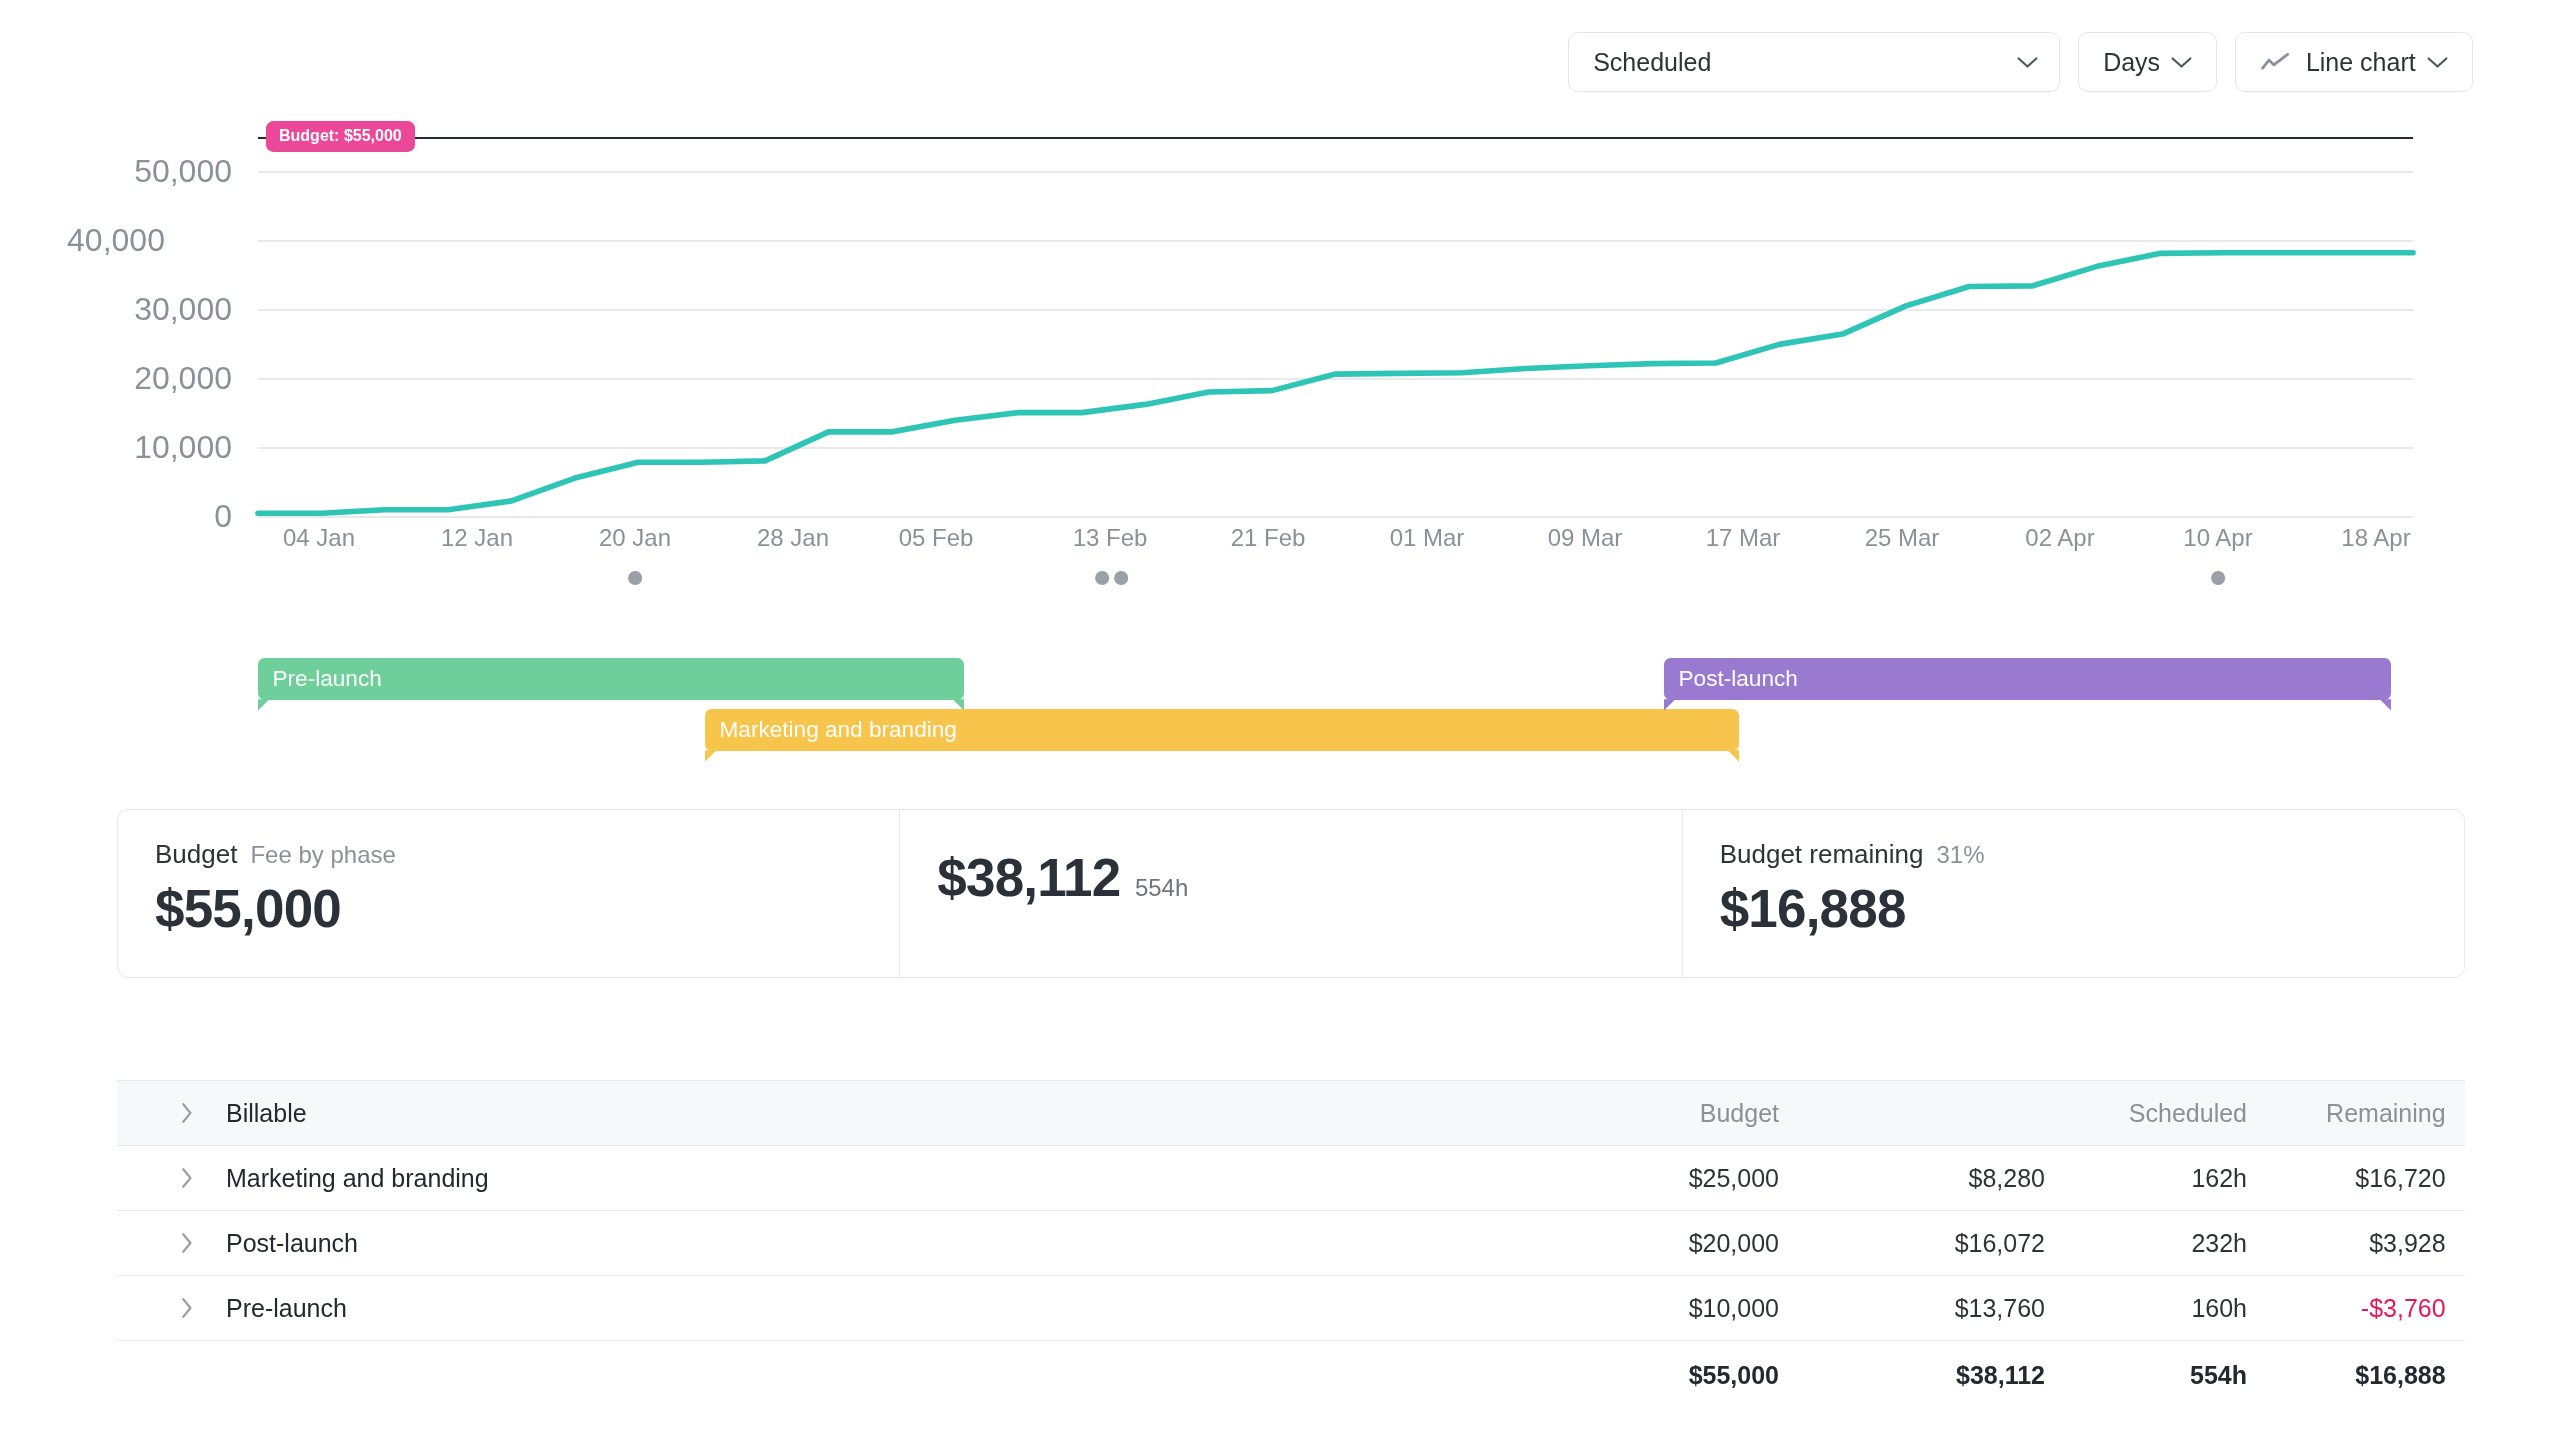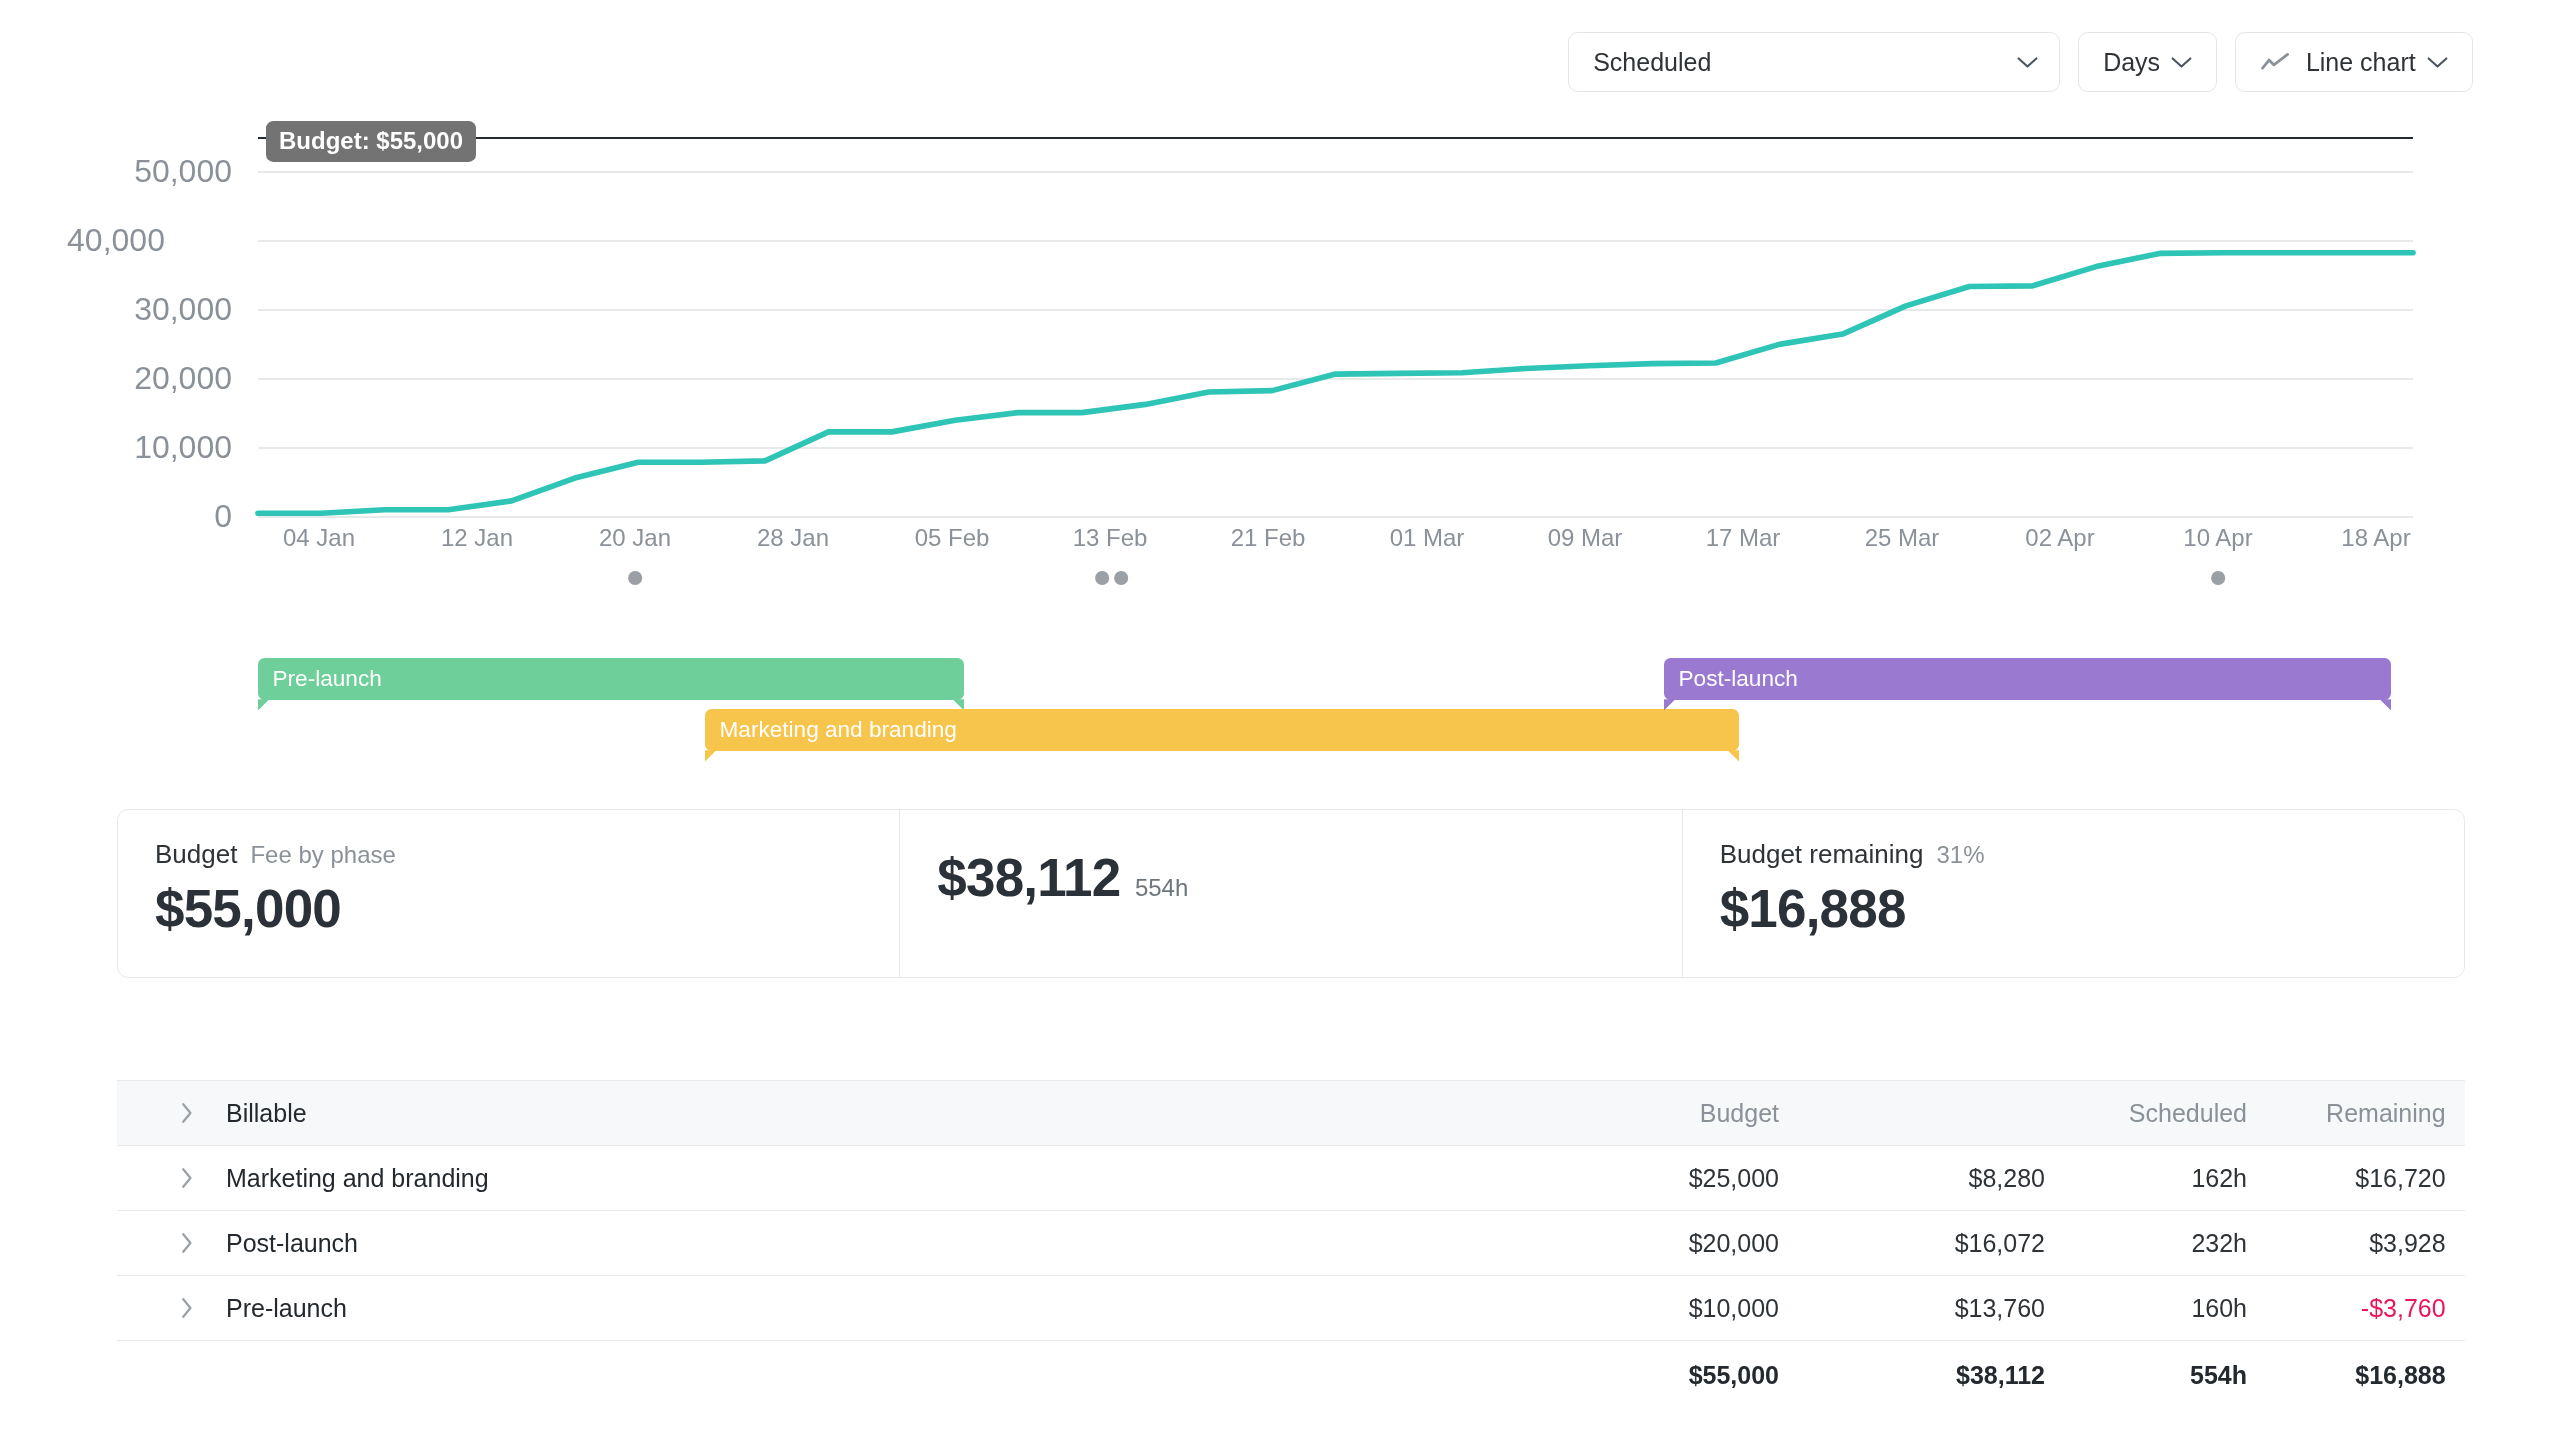--- a/index.html
+++ b/index.html
@@ -41,22 +41,22 @@
     transform: translateY(-50%);
   }
   .plot {
     position: absolute; left: 258px; top: 0;
     width: 2155px; height: 379px;
   }
   .gridline { position: absolute; left: 0; width: 100%; height: 1.6px; background: #e8e9eb; }
   .budget-line { position: absolute; left: 0; width: 100%; height: 2.4px; background: #222b33; top: 0; }
   .budget-pill {
     position: absolute; left: 8px; top: -16px;
-    background: #737373; color: #fff;
-    font-size: 24px; font-weight: bold;
+    background: #ec4899; color: #fff;
+    font-size: 16px; font-weight: bold;
     padding: 5.6px 13px 7.3px; border-radius: 7.3px;
     white-space: nowrap;
   }
   .series-svg { position: absolute; left: 0; top: 0; width: 100%; height: 100%; overflow: visible; }
 
   
   .x-axis {
     position: absolute; left: 258px; top: 387px; width: 2155px; height: 89px;
   }
   .x-tick {
@@ -199,21 +199,21 @@
       <div class="budget-pill">Budget: $55,000</div>
       <svg class="series-svg" id="series-svg" preserveAspectRatio="none" viewBox="0 0 2670 470">
           <polyline points="0.0,466.6 78.5,466.6 157.1,462.3 235.6,462.3 314.1,451.2 392.6,423.0 471.2,403.3 549.7,403.3 628.2,401.6 706.8,365.7 785.3,365.7 863.8,351.2 942.4,341.8 1020.9,341.8 1099.4,331.6 1177.9,316.2 1256.5,314.5 1335.0,294.0 1413.5,293.1 1492.1,292.3 1570.6,287.1 1649.1,283.7 1727.6,281.1 1806.2,280.3 1884.7,257.2 1963.2,244.4 2041.8,209.4 2120.3,185.4 2198.8,184.6 2277.4,160.7 2355.9,144.4 2434.4,143.6 2512.9,143.6 2591.5,143.6 2670.0,143.6" fill="none" stroke="#2ec4b6" stroke-width="7" stroke-linecap="round" stroke-linejoin="round"></polyline>
         </svg>
     </div>
     <div class="x-axis" id="x-axis">
         <div class="x-tick" style="left: 61px;">04 Jan</div>
         <div class="x-tick" style="left: 219px;">12 Jan</div>
         <div class="x-tick" style="left: 377px;">20 Jan</div>
         <div class="x-tick" style="left: 535px;">28 Jan</div>
-        <div class="x-tick" style="left: 694px; text-align: center;">05 Feb</div>
+        <div class="x-tick" style="left: 678px; text-align: center;">05 Feb</div>
         <div class="x-tick" style="left: 852px;">13 Feb</div>
         <div class="x-tick" style="left: 1010px;">21 Feb</div>
         <div class="x-tick" style="left: 1169px;">01 Mar</div>
         <div class="x-tick" style="left: 1327px;">09 Mar</div>
         <div class="x-tick" style="left: 1485px;">17 Mar</div>
         <div class="x-tick" style="left: 1644px;">25 Mar</div>
         <div class="x-tick" style="left: 1802px;">02 Apr</div>
         <div class="x-tick" style="left: 1960px;">10 Apr</div>
         <div class="x-tick" style="left: 2118px;">18 Apr</div>
         <div class="x-dot" style="left: 377px;"></div>

